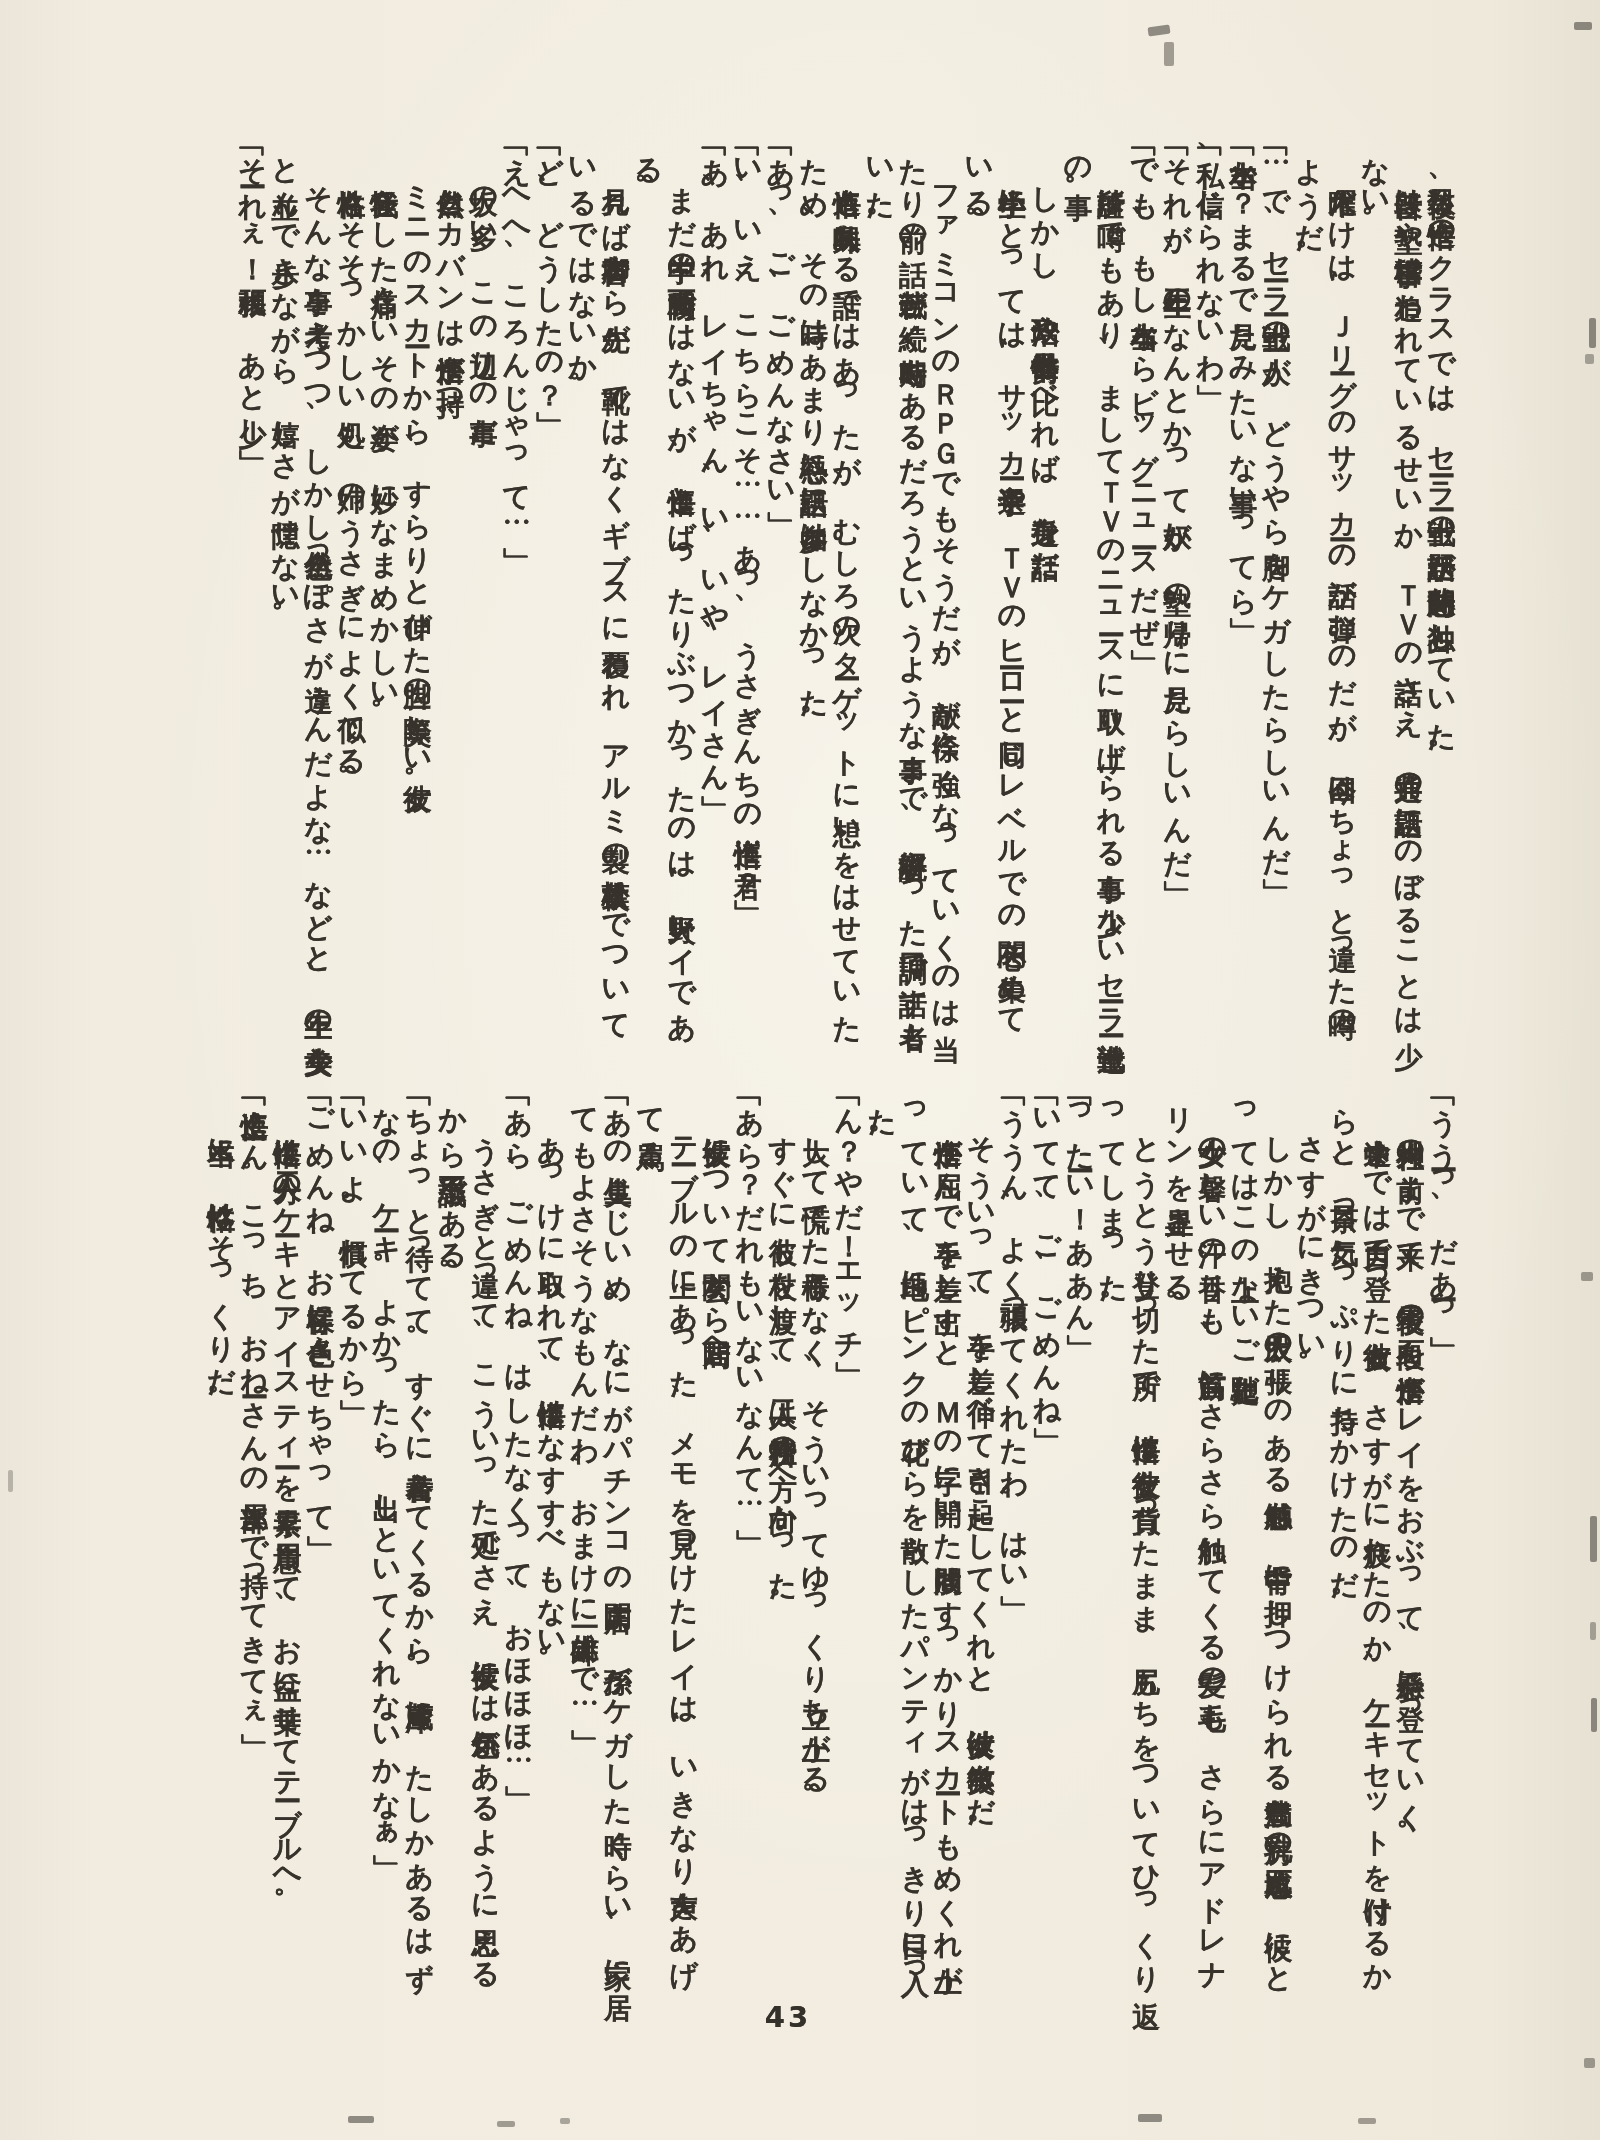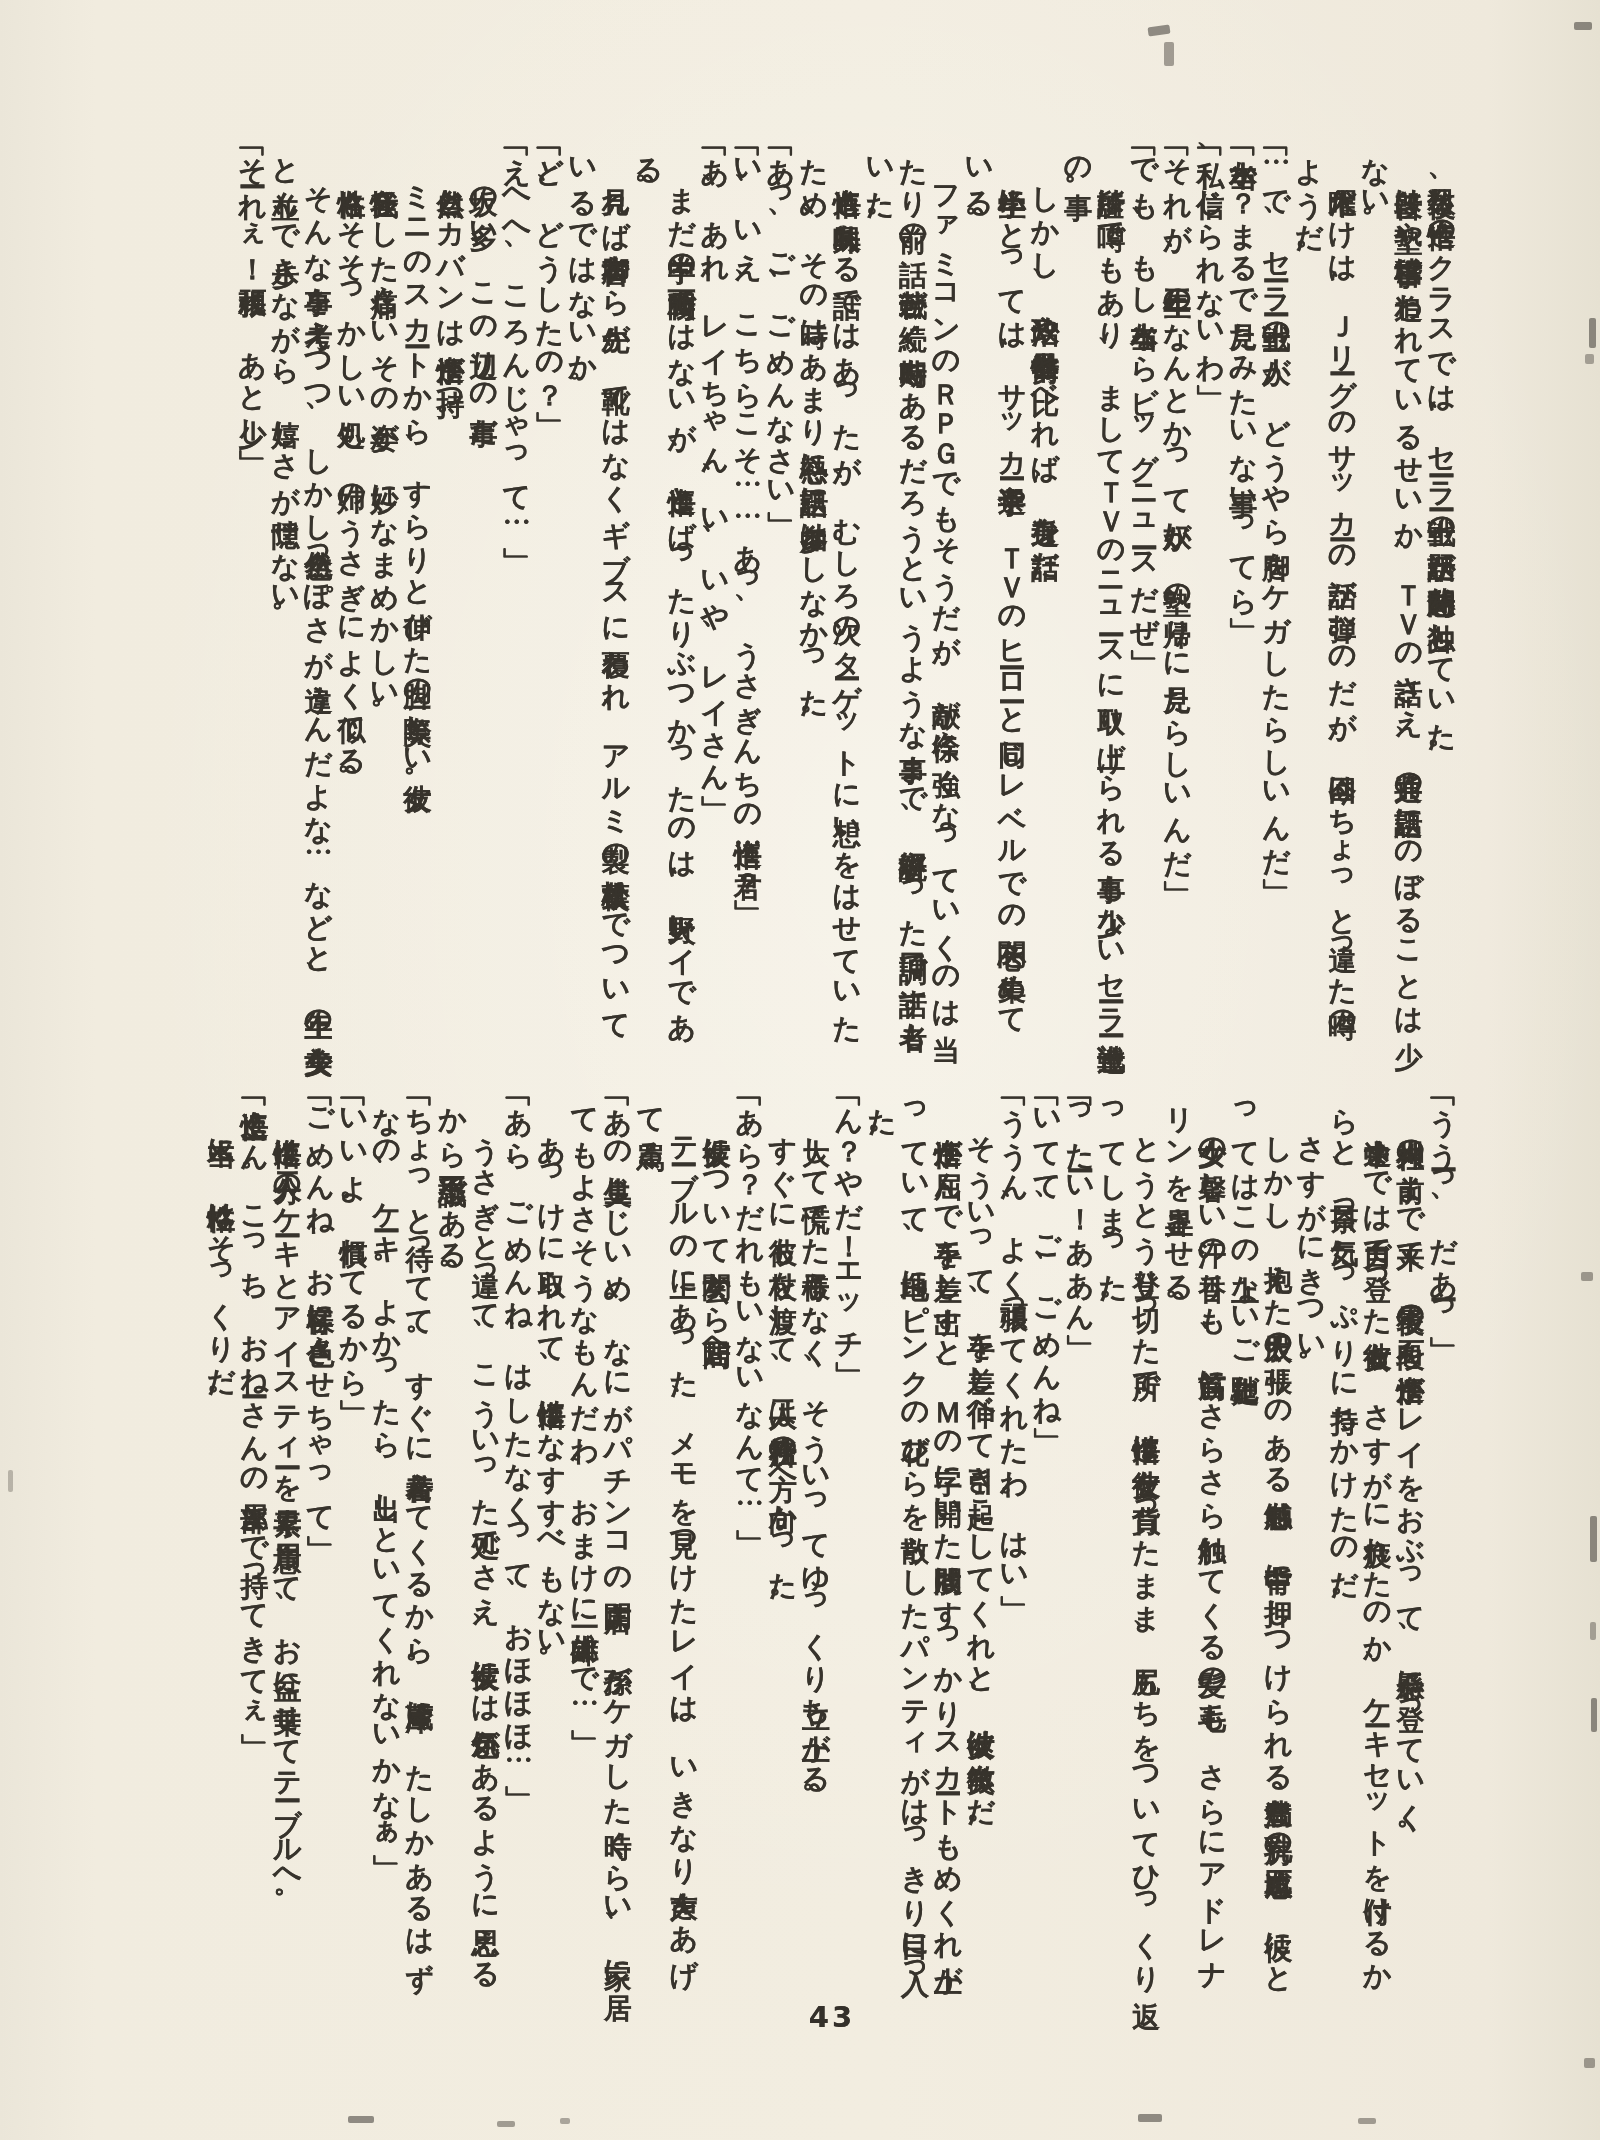--- a/index.html
+++ b/index.html
@@ -43,21 +43,21 @@
   }
   .block-bottom {
     top: 1088px;
     right: 140px;
     width: 1335px;
     height: 915px;
   }
   .page-number {
     position: absolute;
     top: 2000px;
-    left: 784px;
+    left: 740px;
     width: 96px;
     text-align: center;
     font-family: "DejaVu Sans", "Liberation Sans", sans-serif;
     font-weight: bold;
     font-size: 29px;
     letter-spacing: 3px;
     color: #34302a;
     text-shadow: 0 0 0.5px rgba(45,40,32,0.7);
   }
   .artifact {

